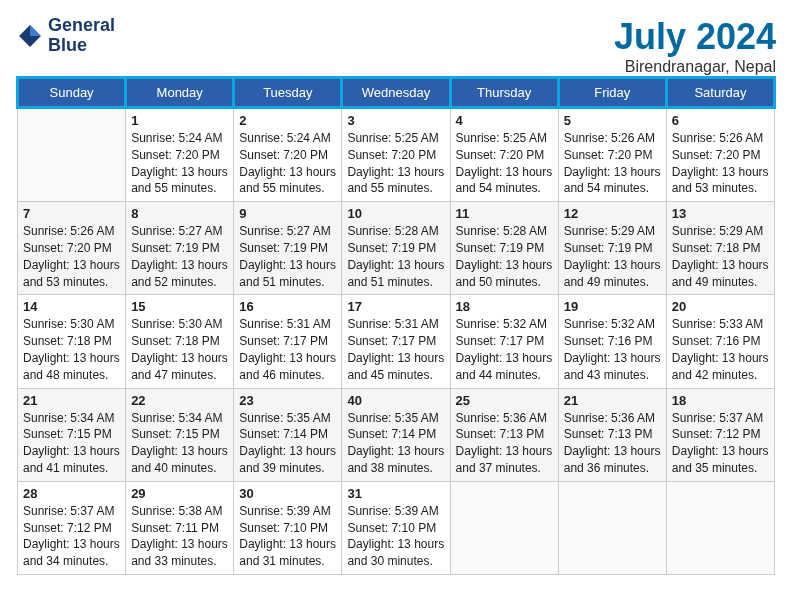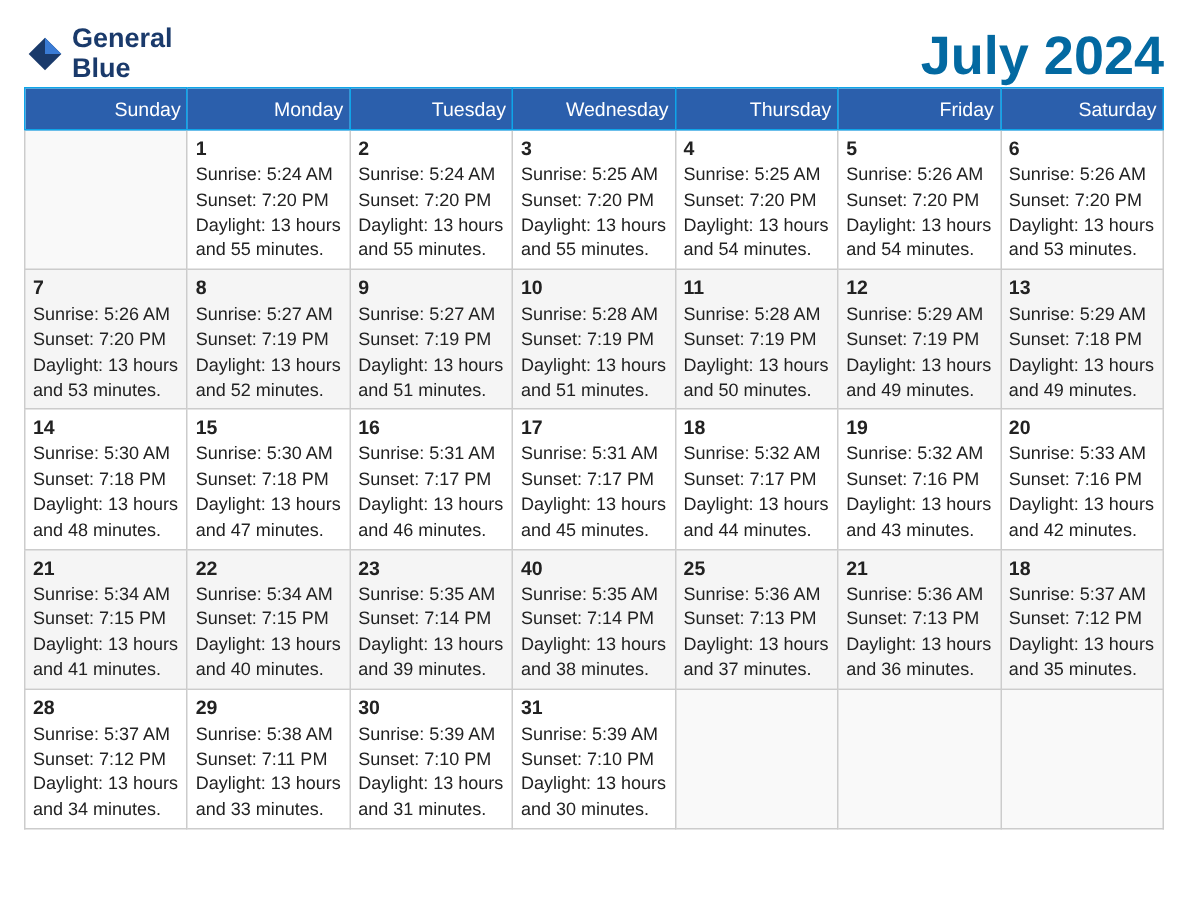--- a/index.html
+++ b/index.html
@@ -48,24 +48,24 @@
     }
     .calendar {
       width: 100%;
       border-collapse: collapse;
       font-size: 11px;
     }
     .calendar th {
       background: #2b5fac;
       color: #fff;
       padding: 6px 4px;
-      text-align: right;
+      text-align: center;
       font-size: 13px;
       font-weight: normal;
-      border: 1px solid #0ea5e9;
+      border: 3px solid #0ea5e9;
     }
     .calendar td {
       border: 1px solid #ccc;
       vertical-align: top;
       padding: 4px 5px;
       width: calc(100% / 7);
       min-height: 80px;
       color: #222;
     }
     .calendar td.empty {
@@ -98,20 +98,21 @@
       <polygon points="18,4 32,18 18,32 4,18" fill="#1a3a6b"></polygon>
       <polygon points="18,4 32,18 18,18" fill="#3a7bd5"></polygon>
     </svg>
     <div>
       <div class="logo-text"><span>General</span></div>
       <div class="logo-text"><span>Blue</span></div>
     </div>
   </div>
   <div class="title-area">
     <div class="month-title">July 2024</div>
+    <div class="location">Birendranagar, Nepal</div>
   </div>
 </div>
 
 <table class="calendar">
   <thead>
     <tr>
     <th>Sunday</th>
         <th>Monday</th>
         <th>Tuesday</th>
         <th>Wednesday</th>

